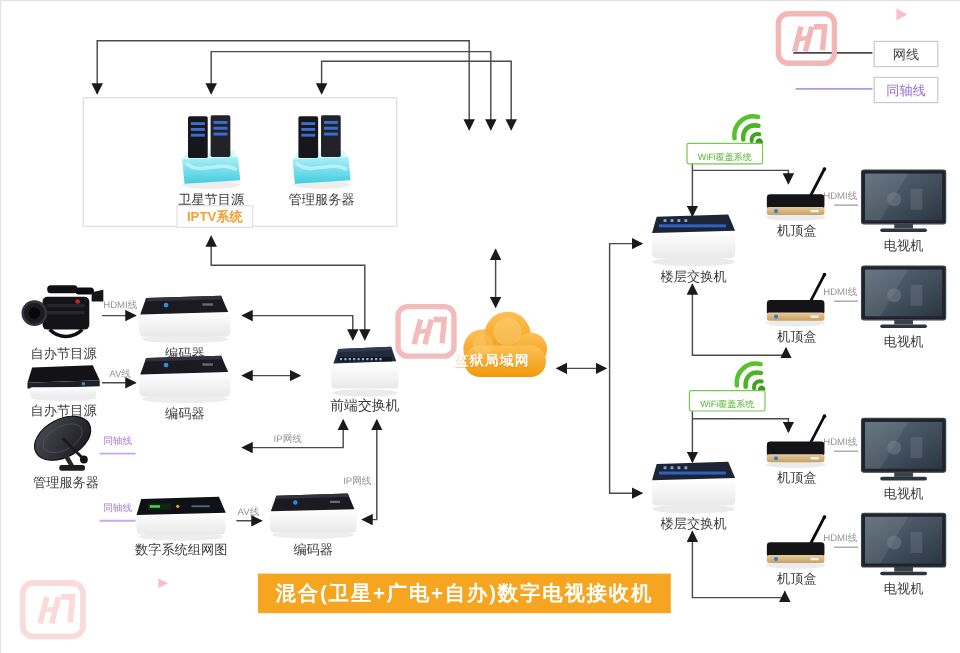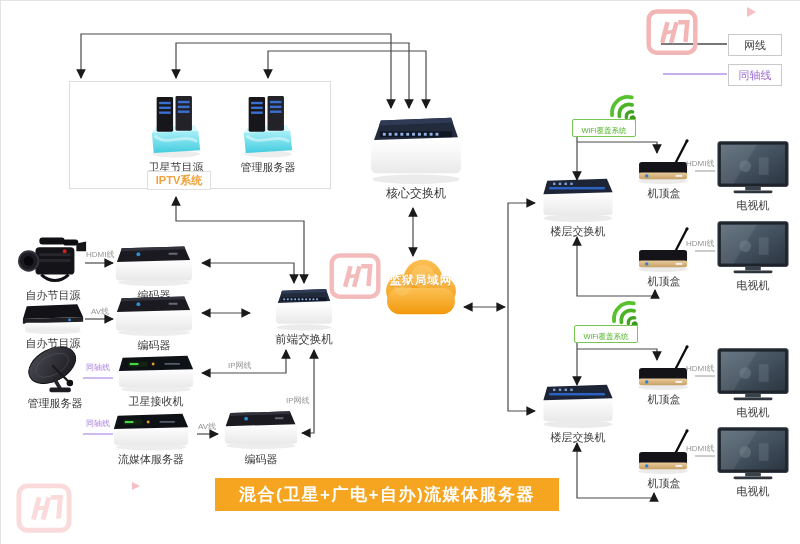--- a/index.html
+++ b/index.html
@@ -11,21 +11,21 @@
   .cable.purple{color:#a87fd8;}
   .frame{position:absolute;border:1px solid #ddd;z-index:1;}
   .tag{position:absolute;background:#fff;border:1px solid #e0e0e0;color:#f0a23a;font-weight:bold;
     font-size:11px;display:flex;align-items:center;justify-content:center;z-index:3;white-space:nowrap;}
   .wifitag{position:absolute;background:#fff;border:1px solid #79c653;color:#55b52c;font-size:7.5px;
     display:flex;align-items:flex-end;justify-content:center;z-index:3;white-space:nowrap;border-radius:2px;}
   .legendbox{position:absolute;width:52px;height:20px;background:#fff;border:1px solid #c9c9c9;
     font-size:11px;display:flex;align-items:center;justify-content:center;z-index:2;white-space:nowrap;}
   .legendbox.coax{color:#9b6fd0;}
   .legendbox.net{color:#444;}
-  .cloud-label{position:absolute;left:0;right:0;top:18px;text-align:center;color:#fff;font-weight:bold;
+  .cloud-label{position:absolute;left:0;right:0;top:38px;color:#fff;font-weight:bold;
     font-size:11.5px;letter-spacing:1px;text-shadow:0 1px 1px rgba(190,110,0,.45);z-index:3;}
   .title{position:absolute;left:214px;top:477px;width:344px;height:33px;background:#f5a51f;color:#fff;
     font-weight:bold;font-size:17px;display:flex;align-items:center;justify-content:center;
     letter-spacing:1.5px;z-index:4;white-space:nowrap;}
   .wm{position:absolute;z-index:6;pointer-events:none;}
   .wm.tr{color:#f3b6b6;}
   .wm.ct{color:#efa5a5;opacity:.75;}
   .wm.bl{color:#fadada;}
   .tri{position:absolute;width:0;height:0;border-top:5px solid transparent;border-bottom:5px solid transparent;
     border-left:9px solid #f4a9b2;opacity:.75;z-index:6;}
@@ -268,26 +268,20 @@
       </svg>
     <div class="lbl">卫星节目源</div>
   </div>
   <div class="node" style="left:217px;top:90px;width:100px">
     <svg width="58" height="68">
         <use href="#sym-server"></use>
       </svg>
     <div class="lbl">管理服务器</div>
   </div>
 
-  <div class="node" style="left:360px;top:104px;width:110px">
-    <svg width="100" height="80">
-        <use href="#sym-switch"></use>
-      </svg>
-    <div class="lbl" style="font-size:12px">核心交换机</div>
-  </div>
 
   <div class="node" style="left:378px;top:254px;width:84px">
     <svg width="84" height="64">
         <use href="#sym-cloud"></use>
       </svg>
     <div class="cloud-label">监狱局域网</div>
   </div>
 
   <div class="node" style="left:258px;top:280px;width:90px">
     <svg width="84" height="50">
@@ -324,34 +318,28 @@
     <div class="lbl">编码器</div>
   </div>
 
   <div class="node" style="left:14px;top:340px;width:80px">
     <svg width="72" height="54">
         <use href="#sym-dish"></use>
       </svg>
     <div class="lbl">管理服务器</div>
   </div>
   <span class="cable purple" style="left:85px;top:362px">同轴线</span>
-  <div class="node" style="left:108px;top:352px;width:94px">
-    <svg width="88" height="40">
-        <use href="#sym-receiver"></use>
-      </svg>
-    <div class="lbl">卫星接收机</div>
-  </div>
   <span class="cable" style="left:227px;top:360px">IP网线</span>
 
   <span class="cable purple" style="left:85px;top:418px">同轴线</span>
   <div class="node" style="left:102px;top:410px;width:96px">
     <svg width="88" height="40">
         <use href="#sym-receiver"></use>
       </svg>
-    <div class="lbl">流媒体服务器</div>
+    <div class="lbl">数字系统组网图</div>
   </div>
   <span class="cable" style="left:197px;top:421px">AV线</span>
   <div class="node" style="left:219px;top:404px;width:82px">
     <svg width="80" height="46">
         <use href="#sym-encoder"></use>
       </svg>
     <div class="lbl">编码器</div>
   </div>
   <span class="cable" style="left:285px;top:395px">IP网线</span>
 
@@ -430,21 +418,21 @@
     <div class="lbl">机顶盒</div>
   </div>
   <span class="cable" style="left:685px;top:443px">HDMI线</span>
   <div class="node" style="left:714px;top:424px;width:76px">
     <svg width="74" height="58">
         <use href="#sym-tv"></use>
       </svg>
     <div class="lbl">电视机</div>
   </div>
 
-  <div class="title">混合(卫星+广电+自办)流媒体服务器</div>
+  <div class="title">混合(卫星+广电+自办)数字电视接收机</div>
 
   <svg class="wm tr" style="left:643px;top:6px" width="56" height="52">
       <use href="#sym-logo"></use>
     </svg>
   <svg class="wm ct" style="left:326px;top:250px" width="56" height="52">
       <use href="#sym-logo"></use>
     </svg>
   <svg class="wm bl" style="left:14px;top:480px" width="58" height="56">
       <use href="#sym-logo"></use>
     </svg>

